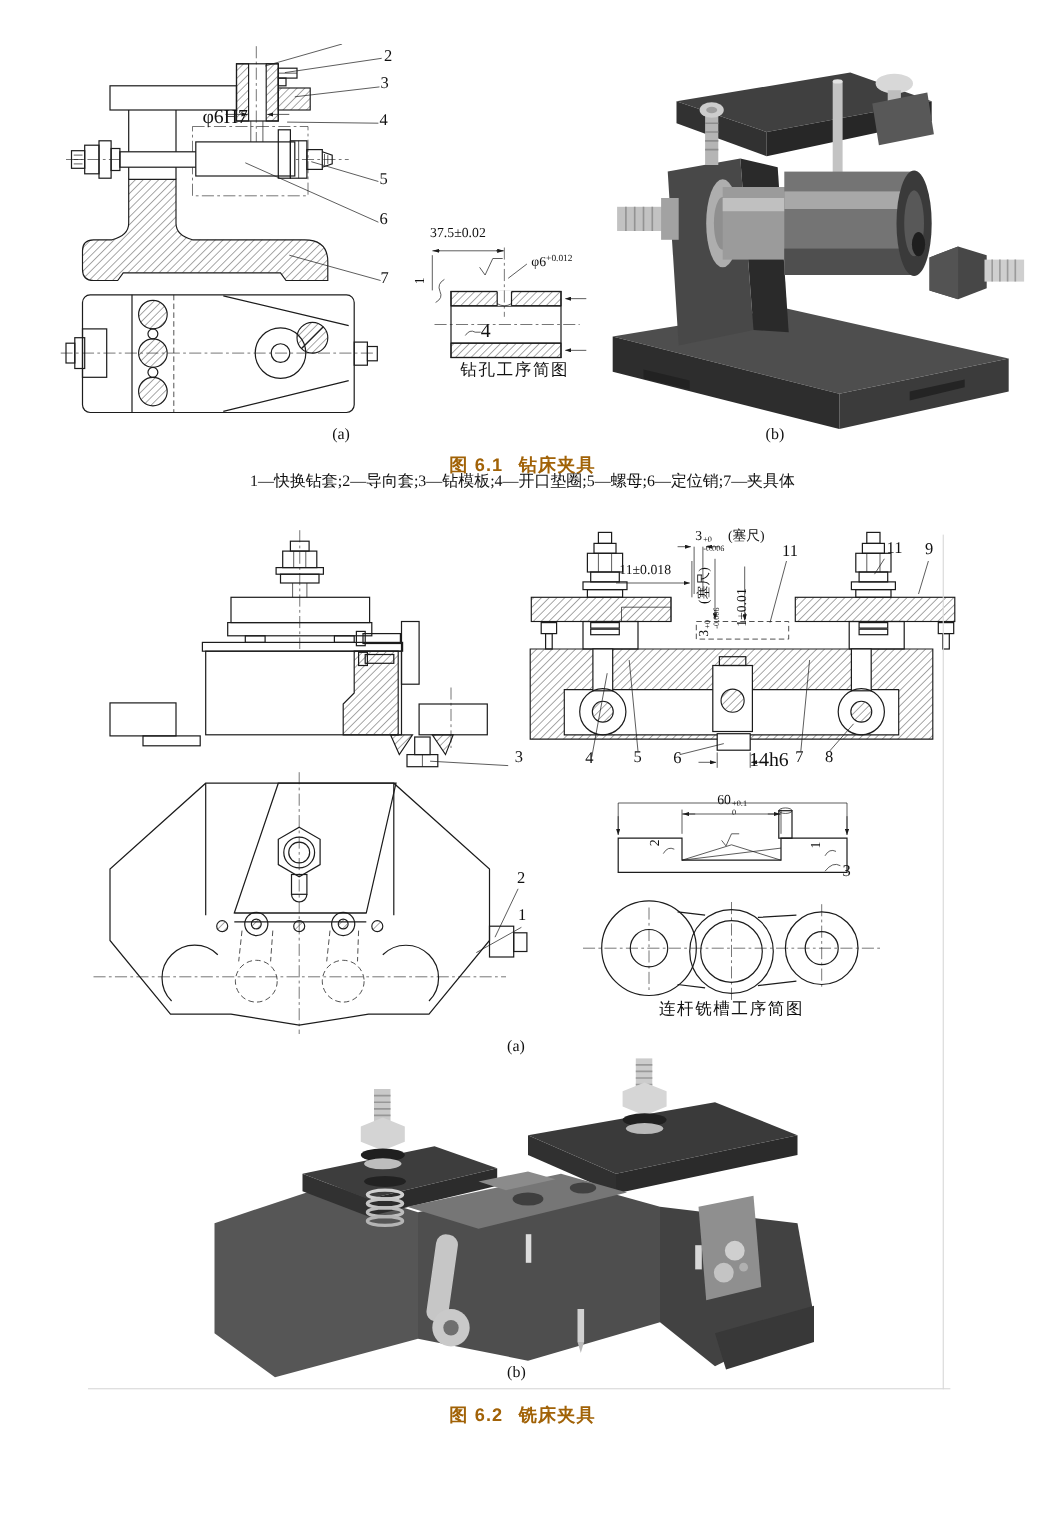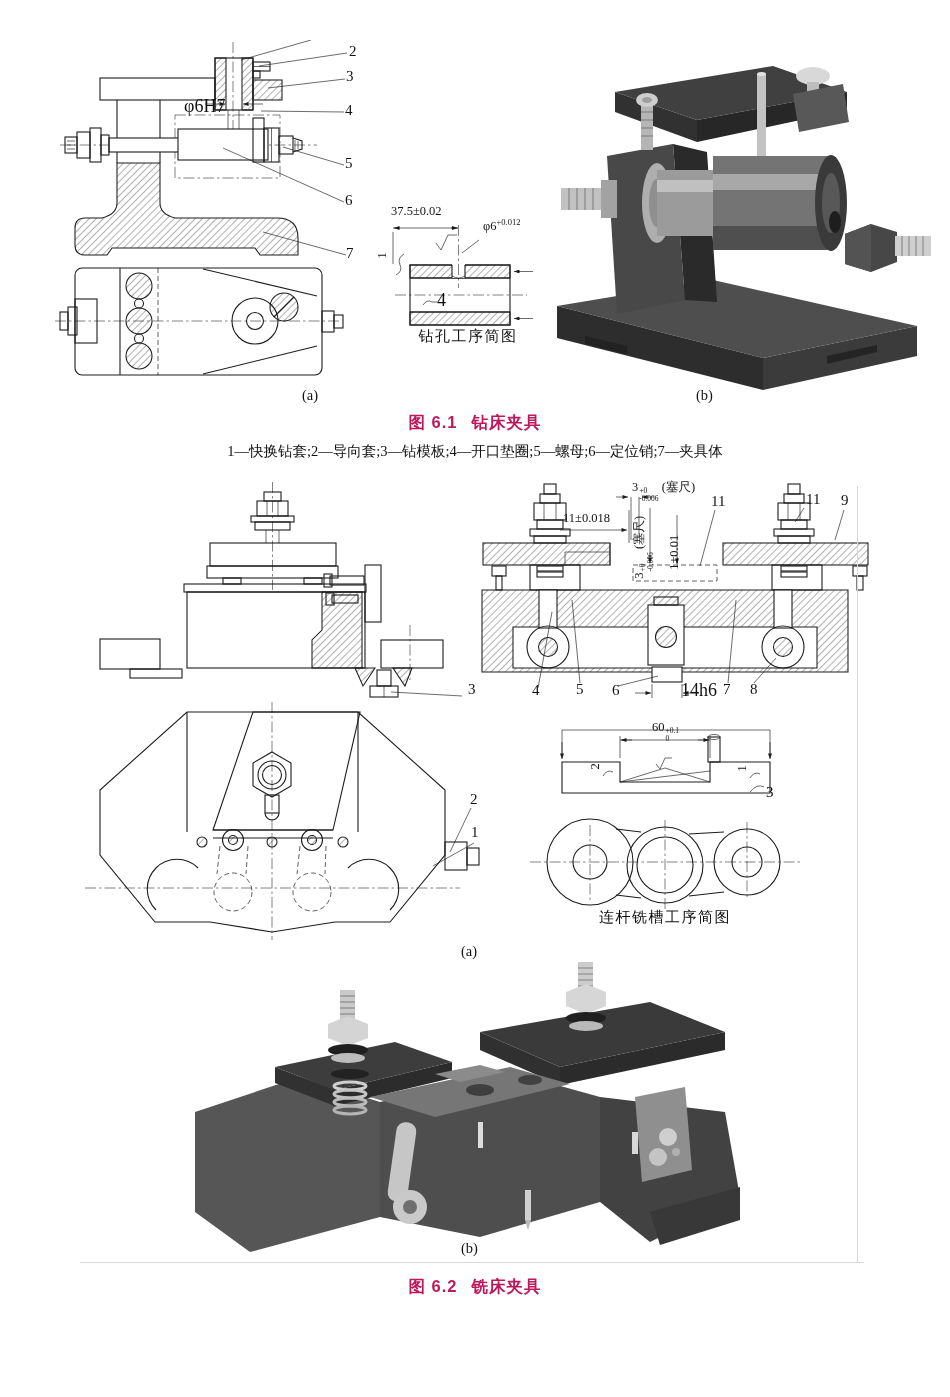--- a/index.html
+++ b/index.html
@@ -18,21 +18,21 @@
   .dim{position:absolute;font-size:12.5px;line-height:1;white-space:nowrap;}
   .sm{font-size:18px;}
   .rot90{transform:rotate(-90deg);transform-origin:center center;}
   .tolstack{display:inline-flex;flex-direction:column;justify-content:center;
             font-size:7.5px;line-height:1.1;vertical-align:-2px;margin-left:1px;}
   .tolstack i{font-style:normal;display:block;}
   .supo{font-size:8.5px;position:relative;top:-5px;}
   .subcap{position:absolute;font-size:14.5px;line-height:1;}
   .figcap{position:absolute;left:0;width:950px;text-align:center;
           font-family:"Liberation Sans","DejaVu Sans",sans-serif;font-weight:bold;
-          font-size:16.5px;letter-spacing:1px;color:#be185d;}
+          font-size:16.5px;letter-spacing:1px;color:#a16207;}
   .figcap .gap{display:inline-block;width:14px;}
   .legend{position:absolute;left:0;width:950px;text-align:center;font-size:14.5px;color:#111;}
   .pcap{position:absolute;text-align:center;font-size:15px;letter-spacing:1.5px;white-space:nowrap;}
   .rule{position:absolute;background:#d8d8d8;}
 </style>
 </head>
 <body>
 
 <div id="page">
 
@@ -179,32 +179,32 @@
   </svg>
 
   <div class="co" style="left:349px;top:44px">2</div>
   <div class="co" style="left:346px;top:69px">3</div>
   <div class="co" style="left:345px;top:103px">4</div>
   <div class="co" style="left:345px;top:156px">5</div>
   <div class="co" style="left:345px;top:193px">6</div>
   <div class="co" style="left:346px;top:246px">7</div>
   <div class="dim sm" style="left:184px;top:97px">φ6H7</div>
   <div class="dim" style="left:391px;top:205px">37.5±0.02</div>
-  <div class="dim" style="left:483px;top:220px">
+  <div class="dim" style="left:483px;top:232px">
     <span>φ6</span><span class="supo">+0.012</span>
   </div>
   <div class="dim sm" style="left:437px;top:291px">4</div>
   <div class="dim rot90" style="left:379px;top:249px">1</div>
   <div class="pcap" style="left:398px;top:327px;width:140px">钻孔工序简图</div>
   <div class="subcap" style="left:302px;top:388px">(a)</div>
   <div class="subcap" style="left:696px;top:388px">(b)</div>
   <div class="figcap" style="top:412px">
     <span>图 6.1</span><span class="gap"></span><span>钻床夹具</span>
   </div>
-  <div class="legend" style="top:442px">1—快换钻套;2—导向套;3—钻模板;4—开口垫圈;5—螺母;6—定位销;7—夹具体</div>
+  <div class="legend" style="top:428px">1—快换钻套;2—导向套;3—钻模板;4—开口垫圈;5—螺母;6—定位销;7—夹具体</div>
 
   <svg class="lineart" style="left:60px;top:480px" width="810" height="480" viewBox="0 0 810 480">
     <defs>
       <pattern id="h62" width="5" height="5" patternUnits="userSpaceOnUse" patternTransform="rotate(45)">
         <line x1="0" y1="0" x2="0" y2="5" stroke="#1c1c1c" stroke-width="0.7"></line>
       </pattern>
       <marker id="a62" markerWidth="9" markerHeight="6" refX="8.5" refY="3" orient="auto">
         <path d="M0,0L9,3L0,6Z" fill="#1c1c1c"></path>
       </marker>
     </defs>

